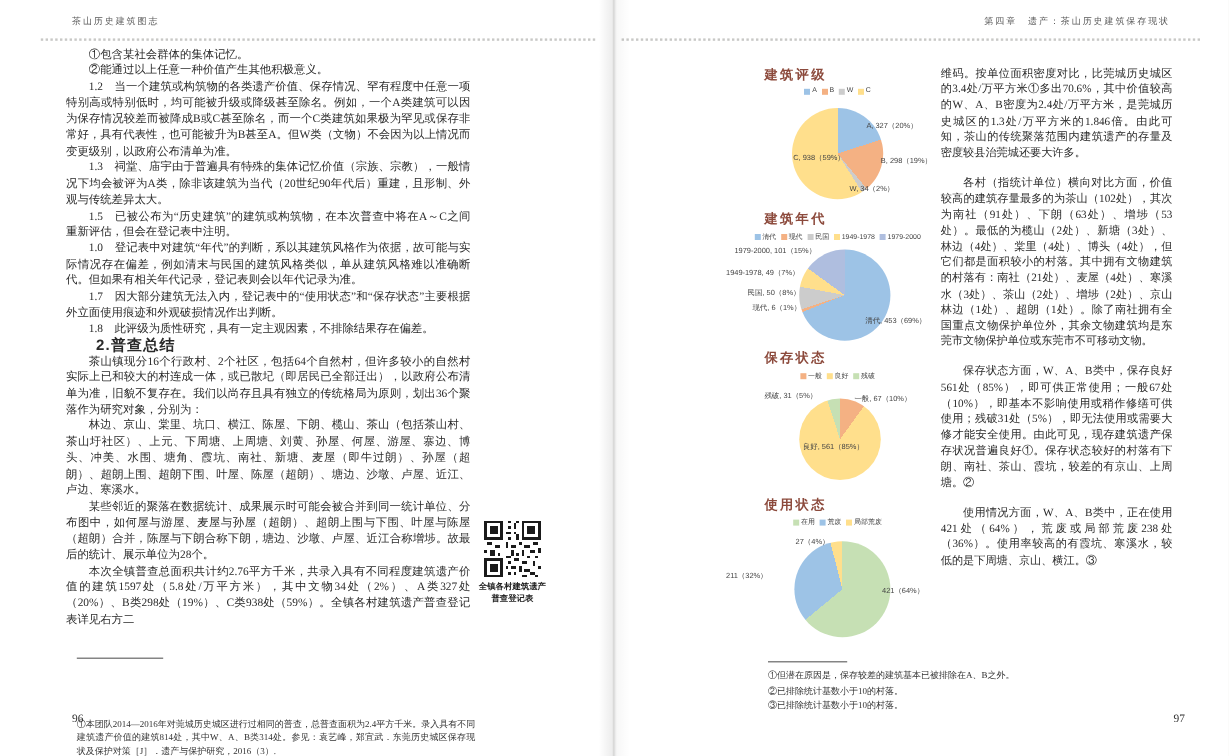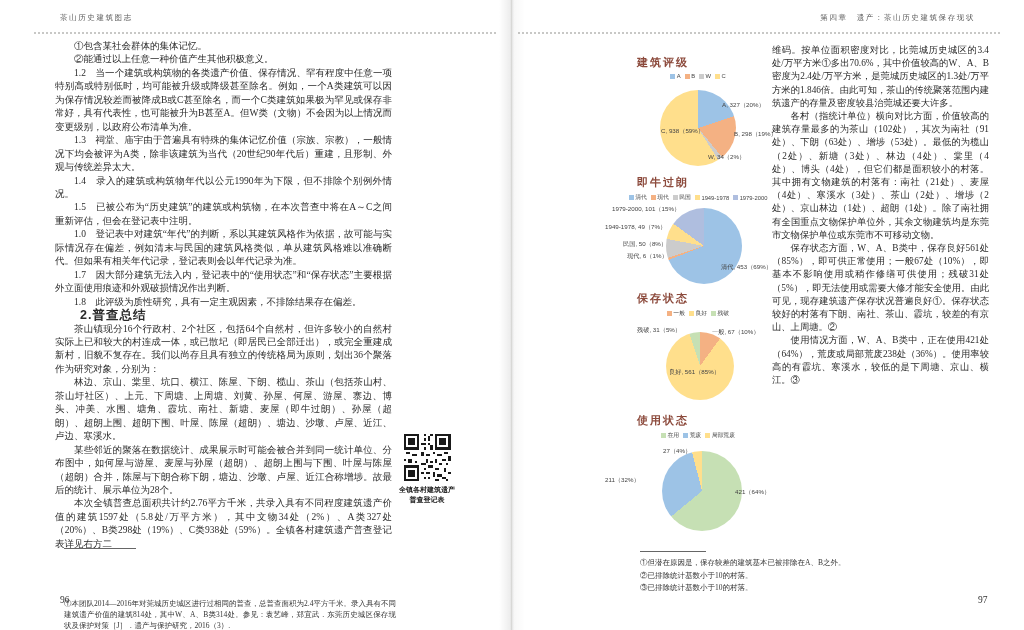--- a/index.html
+++ b/index.html
@@ -15,21 +15,21 @@
   .dotrule{position:absolute;top:32px;height:0;border-top:2px dotted #c8c8c6;}
   .dotrule.l{left:34px;width:462px;}
   .dotrule.r{left:518px;width:482px;}
 
   .col-left{position:absolute;left:55px;top:40px;width:337px;font-size:9.5px;line-height:13.45px;text-align:justify;}
   .col-left p{margin:0;text-indent:2em;}
   .sec-head{font-size:12.5px;font-weight:bold;margin:12px 0 9px 0;text-indent:0;
             font-family:"Liberation Sans",sans-serif;letter-spacing:1px;}
 
   .col-right{position:absolute;left:772px;top:44px;width:217px;font-size:9.3px;line-height:13.2px;text-align:justify;}
-  .col-right p{margin:0;text-indent:2em;}
+  .col-right p{margin:12px;text-indent:2em;}
   .col-right p.noindent{text-indent:0;}
 
   .qr-block{position:absolute;left:398px;top:434px;width:58px;text-align:center;}
   .qr-block svg{display:block;margin:0 auto;}
   .qr-caption{font-size:7px;line-height:9.5px;font-weight:bold;margin-top:4px;
               font-family:"Liberation Sans",sans-serif;color:#222;}
 
   .fn-rule{position:absolute;height:0;border-top:1px solid #666;}
   .fn-rule.l{left:64px;top:548px;width:72px;}
   .fn-rule.r{left:640px;top:551px;width:66px;}
@@ -71,27 +71,26 @@
   <div class="hdr hdr-left">茶山历史建筑图志</div>
   <div class="hdr hdr-right">第四章　遗产：茶山历史建筑保存现状</div>
   <div class="dotrule l"></div>
   <div class="dotrule r"></div>
 
   <div class="col-left">
     <p>①包含某社会群体的集体记忆。</p>
     <p>②能通过以上任意一种价值产生其他积极意义。</p>
     <p>1.2　当一个建筑或构筑物的各类遗产价值、保存情况、罕有程度中任意一项特别高或特别低时，均可能被升级或降级甚至除名。例如，一个A类建筑可以因为保存情况较差而被降成B或C甚至除名，而一个C类建筑如果极为罕见或保存非常好，具有代表性，也可能被升为B甚至A。但W类（文物）不会因为以上情况而变更级别，以政府公布清单为准。</p>
     <p>1.3　祠堂、庙宇由于普遍具有特殊的集体记忆价值（宗族、宗教），一般情况下均会被评为A类，除非该建筑为当代（20世纪90年代后）重建，且形制、外观与传统差异太大。</p>
-    <p>1.4　录入的建筑或构筑物年代以公元1990年为下限，但不排除个别例外情况。</p>
     <p>1.5　已被公布为“历史建筑”的建筑或构筑物，在本次普查中将在A～C之间重新评估，但会在登记表中注明。</p>
     <p>1.0　登记表中对建筑“年代”的判断，系以其建筑风格作为依据，故可能与实际情况存在偏差，例如清末与民国的建筑风格类似，单从建筑风格难以准确断代。但如果有相关年代记录，登记表则会以年代记录为准。</p>
     <p>1.7　因大部分建筑无法入内，登记表中的“使用状态”和“保存状态”主要根据外立面使用痕迹和外观破损情况作出判断。</p>
     <p>1.8　此评级为质性研究，具有一定主观因素，不排除结果存在偏差。</p>
     <p class="sec-head">2.普查总结</p>
-    <p>茶山镇现分16个行政村、2个社区，包括64个自然村，但许多较小的自然村实际上已和较大的村连成一体，或已散圮（即居民已全部迁出），或完全重建成新村，旧貌不复存在。我们以尚存且具有独立的传统格局为原则，划出36个聚落作为研究对象，分别为：</p>
+    <p>茶山镇现分16个行政村、2个社区，包括64个自然村，但许多较小的自然村实际上已和较大的村连成一体，或已散圮（即居民已全部迁出），以政府公布清单为准，旧貌不复存在。我们以尚存且具有独立的传统格局为原则，划出36个聚落作为研究对象，分别为：</p>
     <p>林边、京山、棠里、坑口、横江、陈屋、下朗、榄山、茶山（包括茶山村、茶山圩社区）、上元、下周塘、上周塘、刘黄、孙屋、何屋、游屋、寨边、博头、冲美、水围、塘角、霞坑、南社、新塘、麦屋（即牛过朗）、孙屋（超朗）、超朗上围、超朗下围、叶屋、陈屋（超朗）、塘边、沙墩、卢屋、近江、卢边、寒溪水。</p>
     <p>某些邻近的聚落在数据统计、成果展示时可能会被合并到同一统计单位、分布图中，如何屋与游屋、麦屋与孙屋（超朗）、超朗上围与下围、叶屋与陈屋（超朗）合并，陈屋与下朗合称下朗，塘边、沙墩、卢屋、近江合称增埗。故最后的统计、展示单位为28个。</p>
     <p>本次全镇普查总面积共计约2.76平方千米，共录入具有不同程度建筑遗产价值的建筑1597处（5.8处/万平方米），其中文物34处（2%）、A类327处（20%）、B类298处（19%）、C类938处（59%）。全镇各村建筑遗产普查登记表详见右方二</p>
   </div>
 
   <div class="qr-block">
     <svg width="50" height="47" viewBox="0 0 21 21" shape-rendering="crispEdges">
       <rect x="0" y="0" width="21" height="21" fill="#ffffff"></rect>
       <g fill="#1a1a1a">
         <rect x="0" y="0" width="7" height="1"></rect>
@@ -182,21 +181,21 @@
         <span class="swatch" style="background: rgb(255, 223, 140);"></span>
         <span>C</span>
       </span>
     </div>
   <div class="pie pie1" style="background: conic-gradient(rgb(157, 195, 230) 0deg, rgb(157, 195, 230) 72deg, rgb(244, 177, 131) 72deg, rgb(244, 177, 131) 140.4deg, rgb(204, 204, 204) 140.4deg, rgb(204, 204, 204) 147.6deg, rgb(255, 223, 140) 147.6deg, rgb(255, 223, 140) 360deg);"></div>
   <span class="plabel c1-a">A, 327（20%）</span>
   <span class="plabel c1-b">B, 298（19%）</span>
   <span class="plabel c1-w">W, 34（2%）</span>
   <span class="plabel c1-c">C, 938（59%）</span>
 
-  <div class="chart-title" style="top:175px;">即牛过朗</div>
+  <div class="chart-title" style="top:175px;">建筑年代</div>
   <div class="legend" style="top:193px;">
       <span class="leg-item">
         <span class="swatch" style="background: rgb(157, 195, 230);"></span>
         <span>清代</span>
       </span>
       <span class="leg-item">
         <span class="swatch" style="background: rgb(244, 177, 131);"></span>
         <span>现代</span>
       </span>
       <span class="leg-item">

